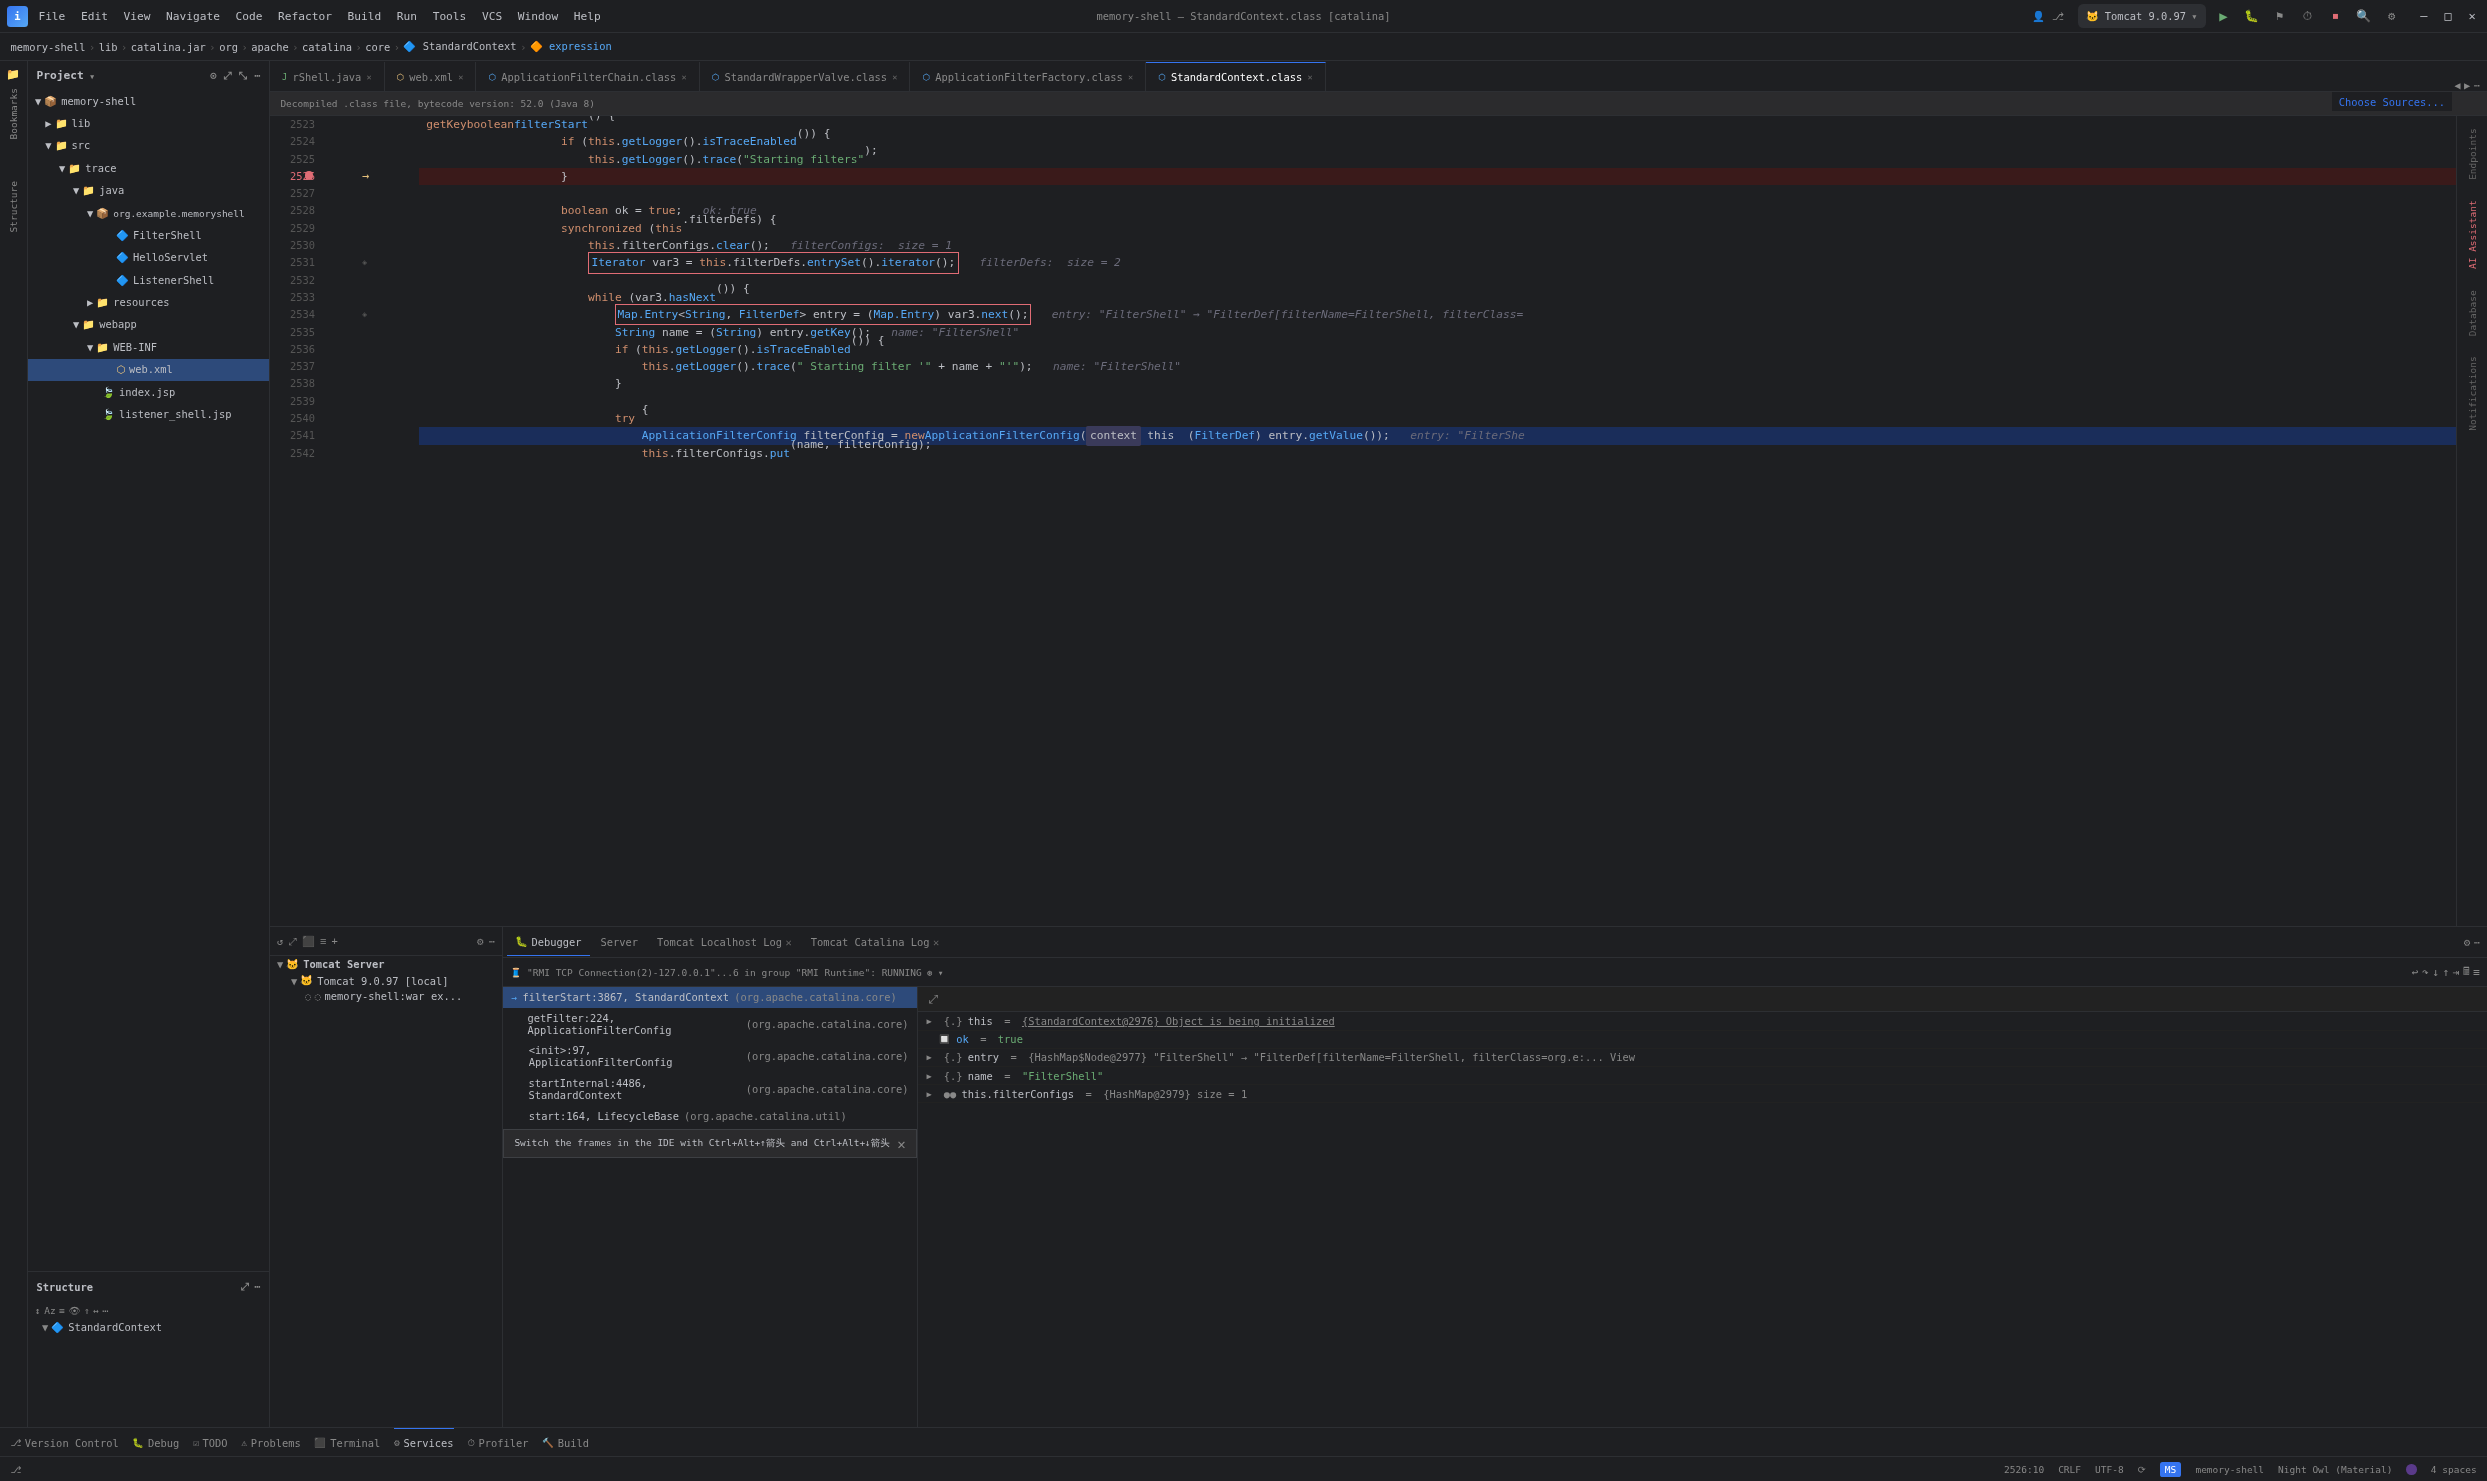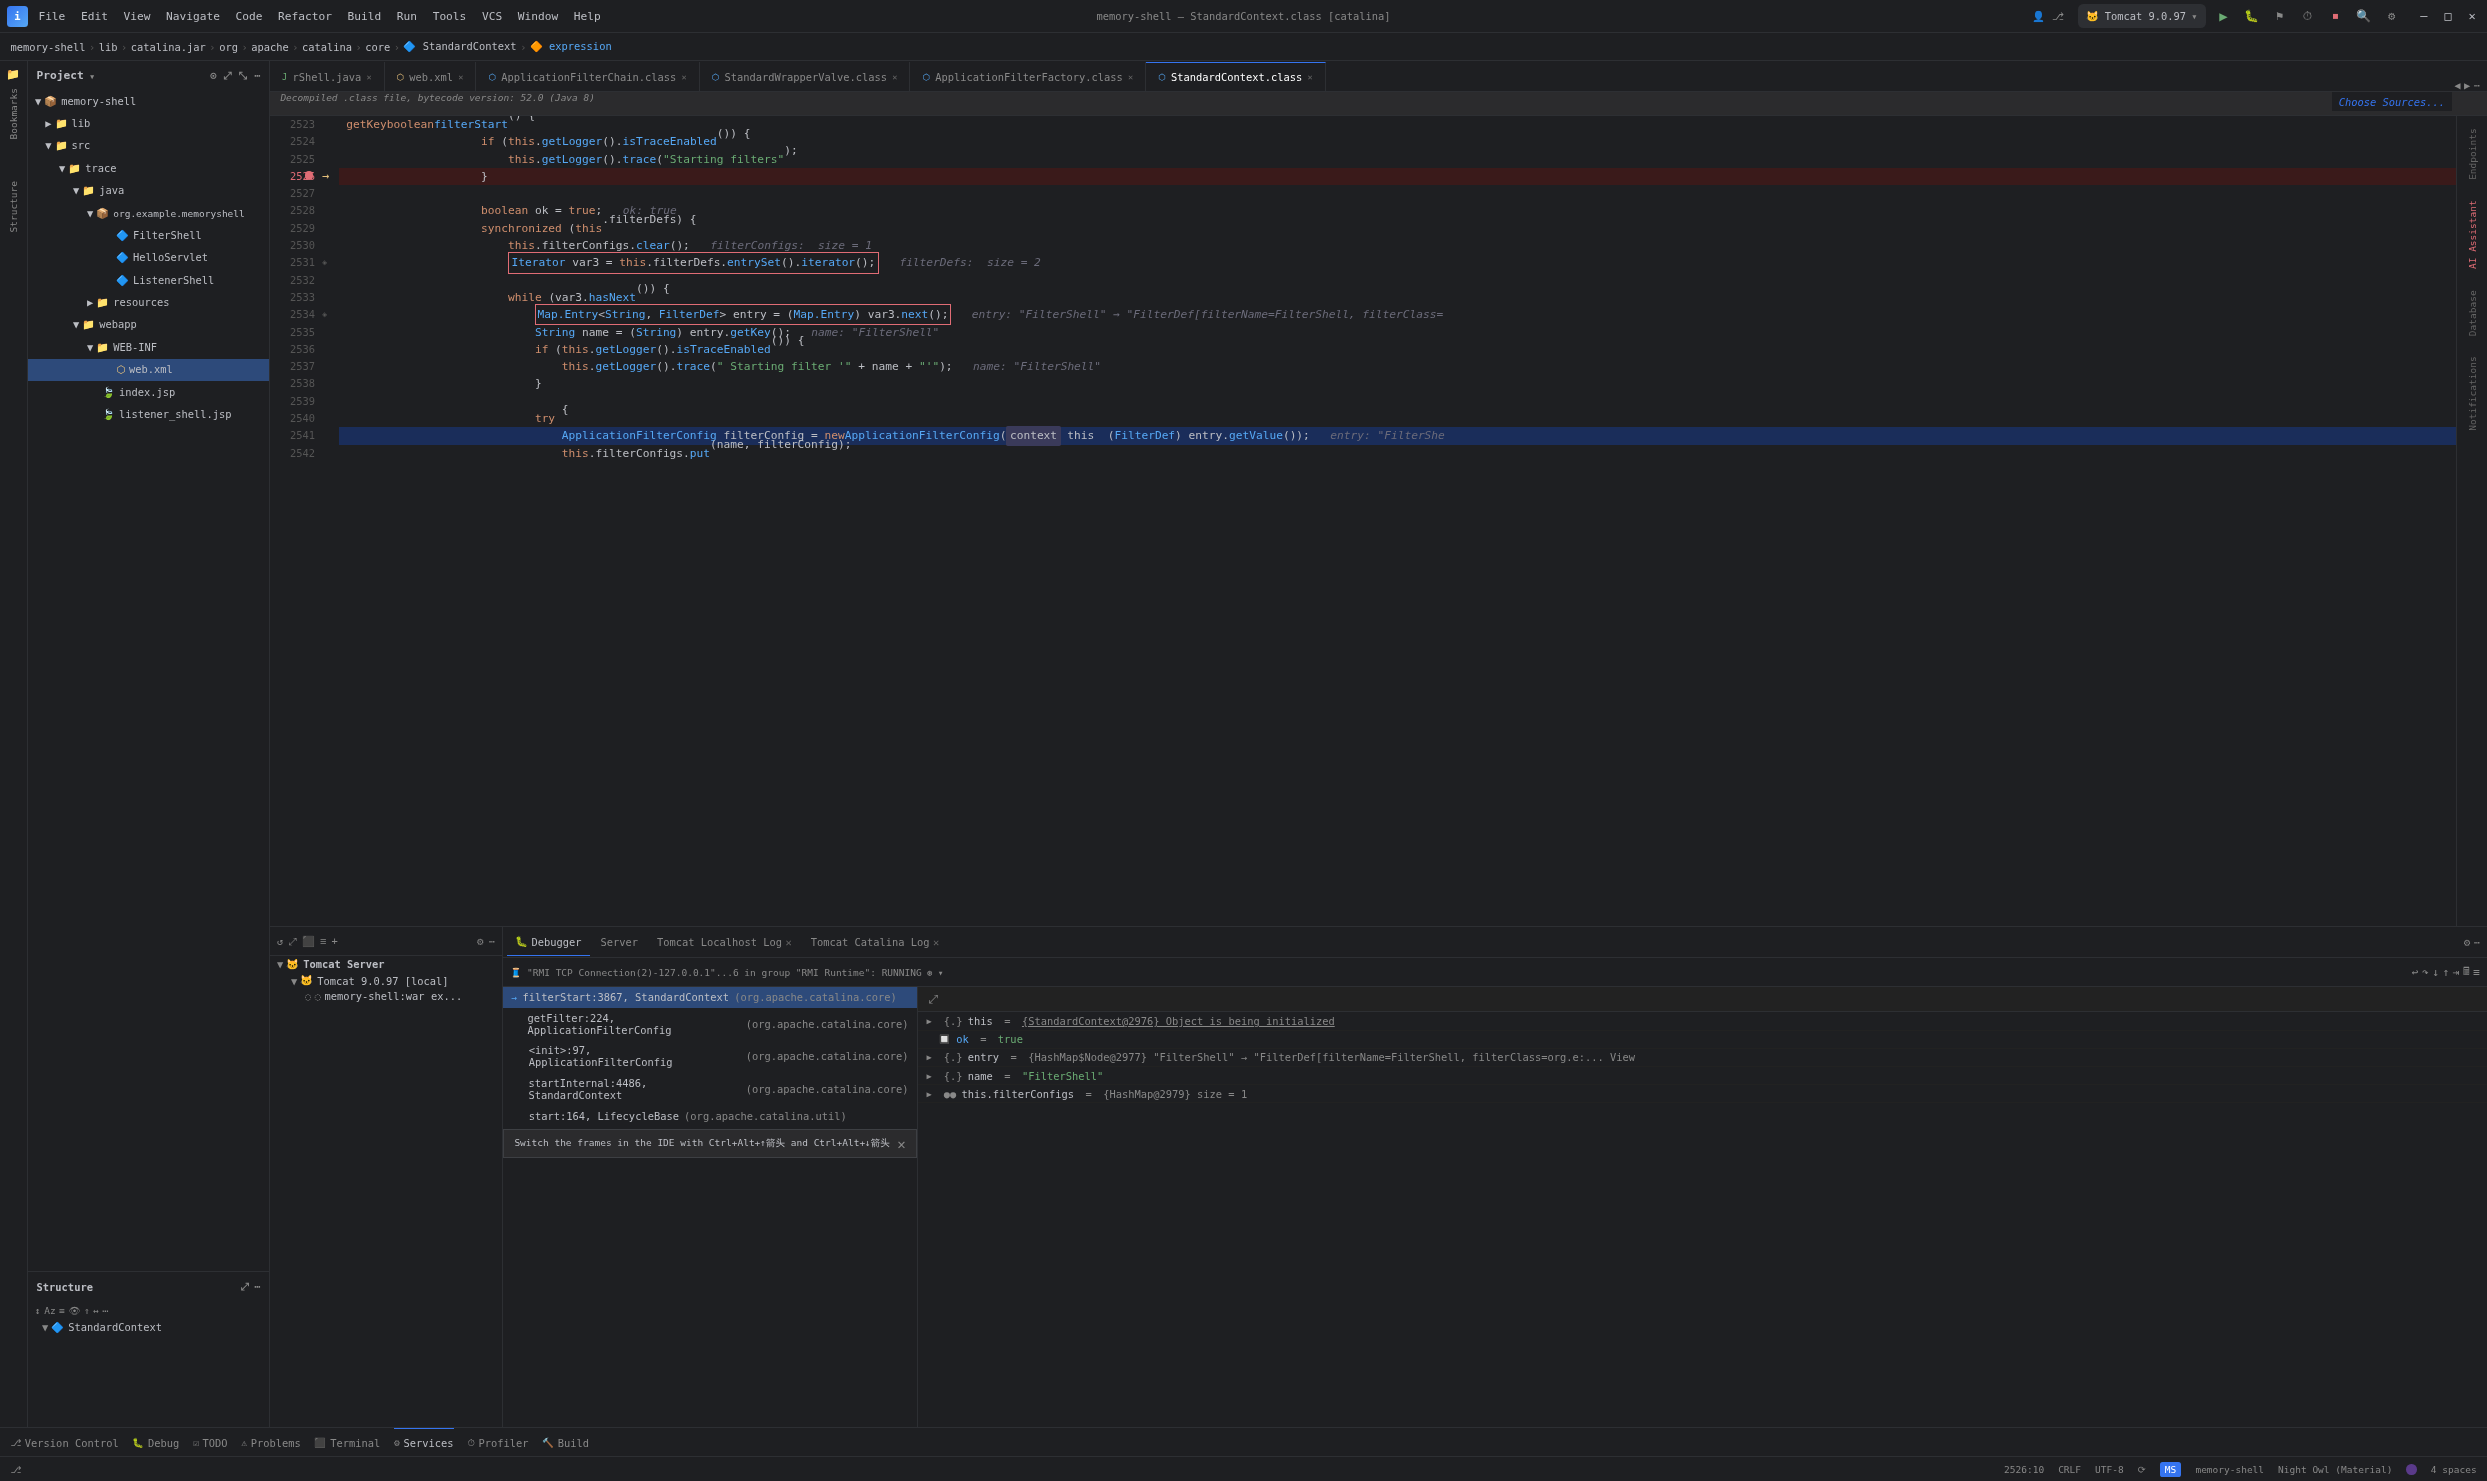--- a/index.html
+++ b/index.html
@@ -109,25 +109,25 @@
       font-size: 8.6px;
       color: #666;
       cursor: pointer;
     }
 
     
     .info-bar {
       background: #2b2b2d;
       height: 24px;
       display: flex;
+      align-items: center;
       padding: 0 10.4px;
       font-size: 9.5px;
       color: #888;
       border-bottom: 0.9px solid #2d2f33;
-      font-style: italic;
     }
 
     
     .sidebar {
       width: 242px;
       background: #1e1f22;
       border-right: 0.9px solid #2d2f33;
       display: flex;
       flex-direction: column;
       overflow: hidden;
@@ -160,20 +160,21 @@
     .code-editor {
       flex: 1;
       background: #1e1f22;
       overflow: hidden;
       position: relative;
     }
     .code-area {
       display: flex;
       height: 100%;
       overflow: hidden;
+      gap: 40px;
     }
     .code-line {
       height: 17.3px;
       white-space: pre;
       display: flex;
       align-items: center;
     }
     .code-line.breakpoint-line { background: #3a1a1a; }
 
     .kw { color: #cf8e6d; }

